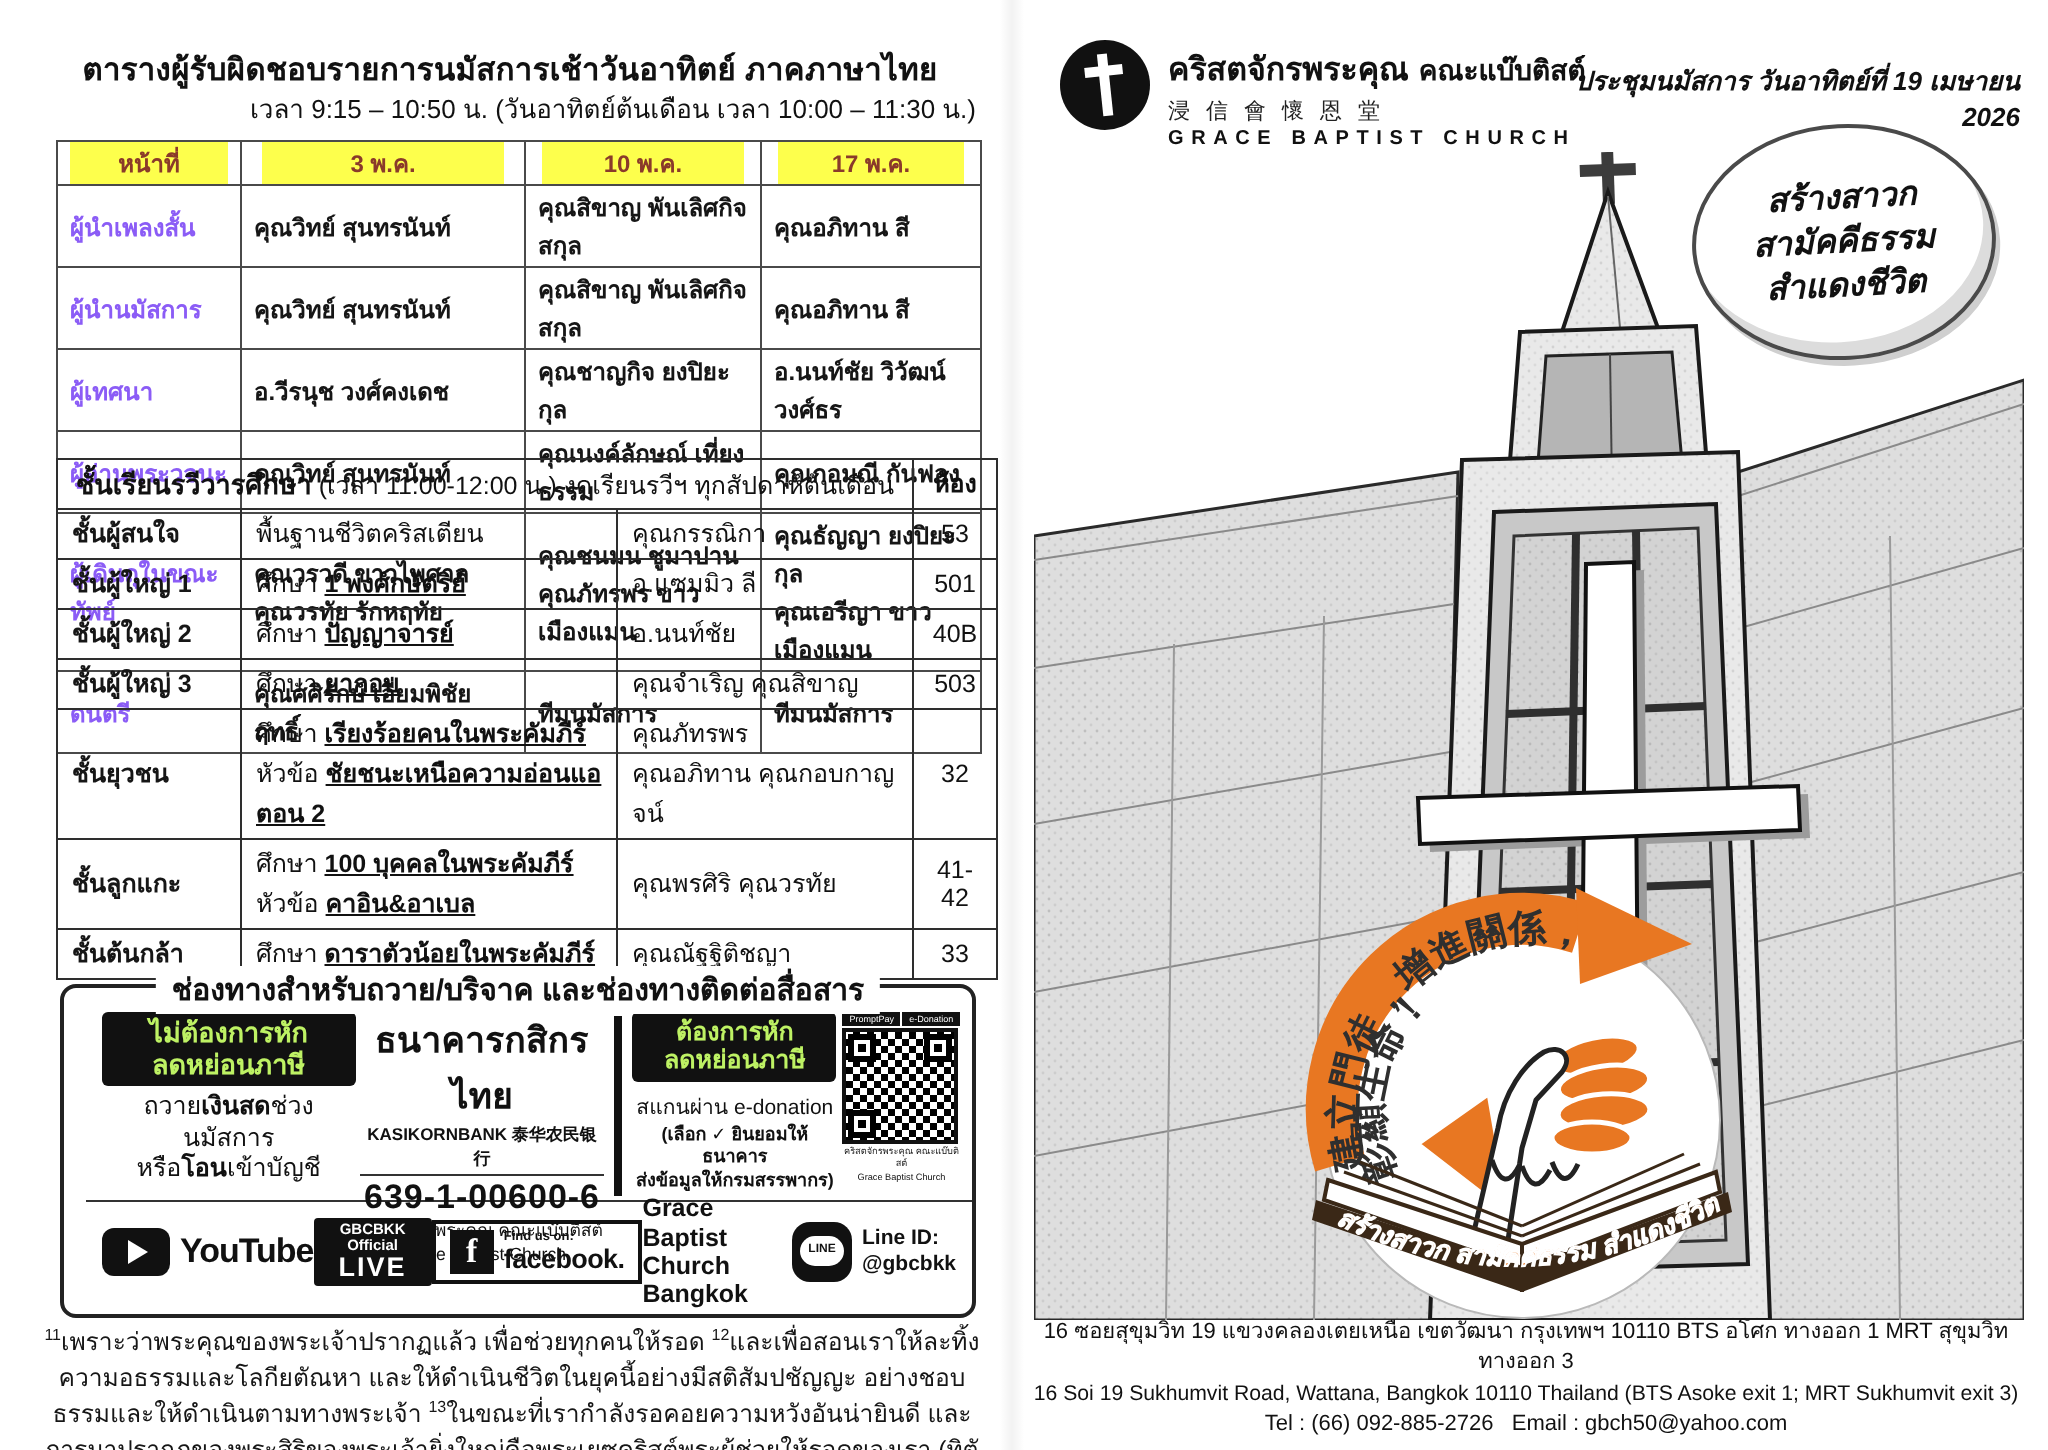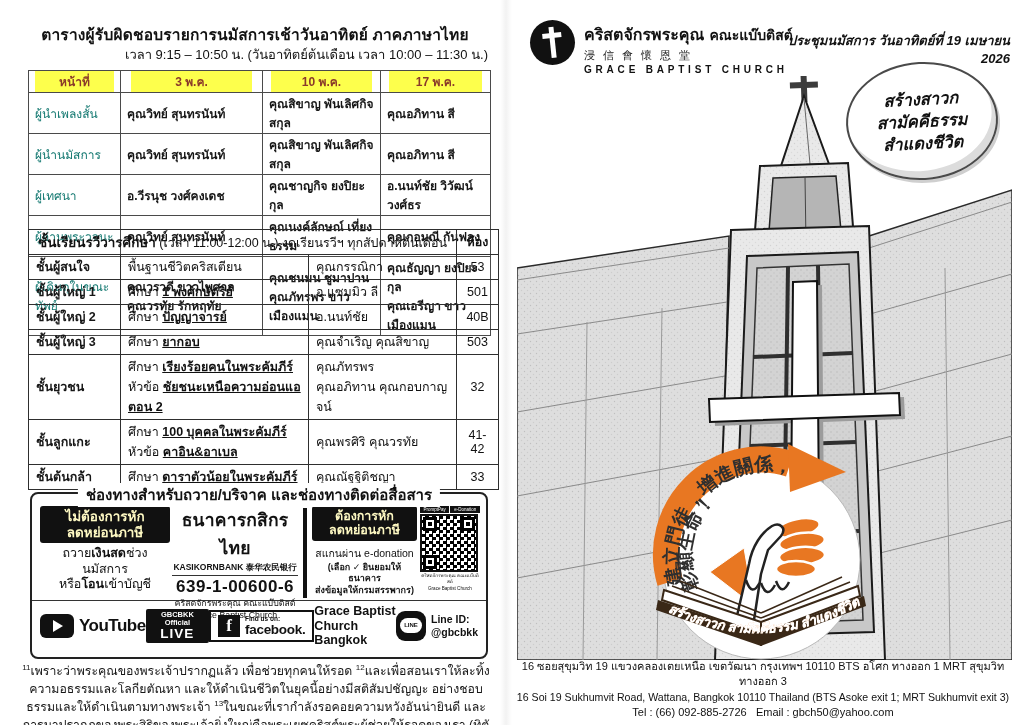--- a/index.html
+++ b/index.html
@@ -13,42 +13,42 @@
               font-size:15.5px; font-weight:bold; letter-spacing:.2px; }
   .lp-sub   { position:absolute; left:22px; top:44px; width:466px; text-align:right; font-size:13px; }
 
   table { border-collapse:collapse; table-layout:fixed; }
   td,th { border:1px solid #4a4a4a; vertical-align:middle; }
 
   .t1 { position:absolute; left:28px; top:70px; width:462px; font-size:12px; }
   .t1 th { height:21px; background:#fff; text-align:center; font-weight:bold; padding:0;margin-left:33px; }
   .t1 th span { display:inline-block; min-width:86%; background:#fdff4c; color:#8a3a2a; padding:1px 4px; }
   .t1 td { padding:1px 6px; height:21px; }
-  .t1 td.role { color:#0f766e; font-weight:400; }
+  .t1 td.role { color:#8b5cf6; font-weight:700; }
   .t1 td.name { font-weight:600; color:#161616; }
 
   .t2 { position:absolute; left:28px; top:229px; width:470px; font-size:12.5px; }
   .t2 td, .t2 th { border-color:#2e2e2e; }
   .t2 th { height:24px; padding:1px 4px; font-weight:normal; }
   .t2 th .t2h-title { font-weight:bold; font-size:13.5px; }
   .t2 th.t2-room { text-align:center; font-weight:bold; }
   .t2 td { padding:2px 7px; height:22px; }
   .t2 td.cls { font-weight:bold; color:#161616; }
   .t2 td.tch { font-weight:500; }
   .t2 td.room { text-align:center; font-weight:500; }
   .t2 .sname { font-weight:bold; text-decoration:underline; }
   .t2 .splain { font-weight:500; }
 
   
   .don { position:absolute; left:30px; top:492px; width:458px; height:167px;
-         border:2px solid #222; border-radius:8px; }
+         border:2px solid #222; border-radius:8px;padding-left:11px; }
   .don-title { position:absolute; left:50%; top:-11px; transform:translateX(-50%);
                background:#fff; padding:0 8px; font-size:15px; font-weight:bold; white-space:nowrap; }
   .don-row1 { display:flex; align-items:flex-start; padding:12px 6px 2px 8px; height:106px; }
-  .bbox { background:#111; color:#fef9c3; font-weight:bold; text-align:center; border-radius:3px;
+  .bbox { background:#111; color:#bef264; font-weight:bold; text-align:center; border-radius:3px;
           line-height:1.15; padding:3px 4px; }
   .colA { width:134px; text-align:center; }
   .colA .bbox { font-size:13.5px; }
   .colA .cash { margin-top:3px; font-size:12.5px; line-height:1.25; font-weight:500; }
   .colA .cash b { font-weight:800; }
   .colB { width:130px; text-align:center; margin-left:2px; }
   .colB .bank { font-size:17.5px; font-weight:800; letter-spacing:.2px; }
   .colB .bank-en { font-size:8.5px; font-weight:bold; border-bottom:1px solid #333; padding-bottom:1px; }
   .colB .acct { font-size:17px; font-weight:800; letter-spacing:.5px; margin-top:1px; }
   .colB .sub { font-size:8.8px; line-height:1.25; margin-top:1px; }
@@ -168,20 +168,26 @@
     </tr>
     <tr>
       <td class="role">ผู้เดินถุในขณะทัพย์</td>
       <td class="name pre">คุณวรวดี ขาวไพศาล
 คุณวรทัย รักหฤทัย</td>
       <td class="name pre">คุณชนมน ชูมาปาน
 คุณภัทรพร ขาวเมืองแมน</td>
       <td class="name pre">คุณธัญญา ยงปิยะกุล
 คุณเอรีญา ขาวเมืองแมน</td>
     </tr>
+    <tr>
+      <td class="role">ดนตรี</td>
+      <td class="name">คุณศศิรักษ์ เอี่ยมพิชัยฤทธิ์</td>
+      <td class="name">ทีมนมัสการ</td>
+      <td class="name">ทีมนมัสการ</td>
+    </tr>
   </tbody>
     </table>
 
   <table class="t2">
     <colgroup>
         <col style="width:92px">
         <col style="width:188px">
         <col style="width:148px">
         <col style="width:42px">
       </colgroup>

